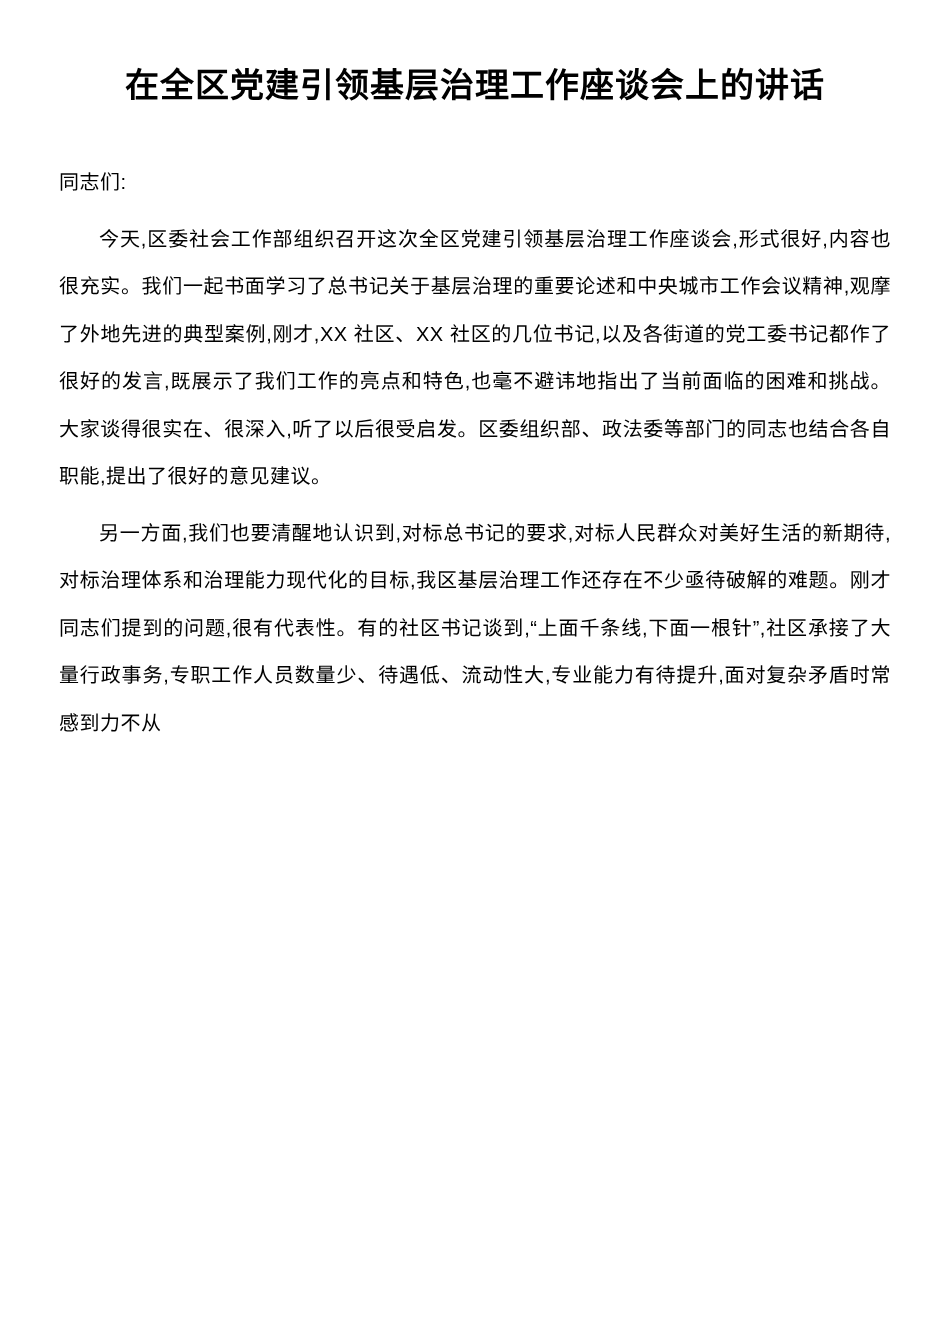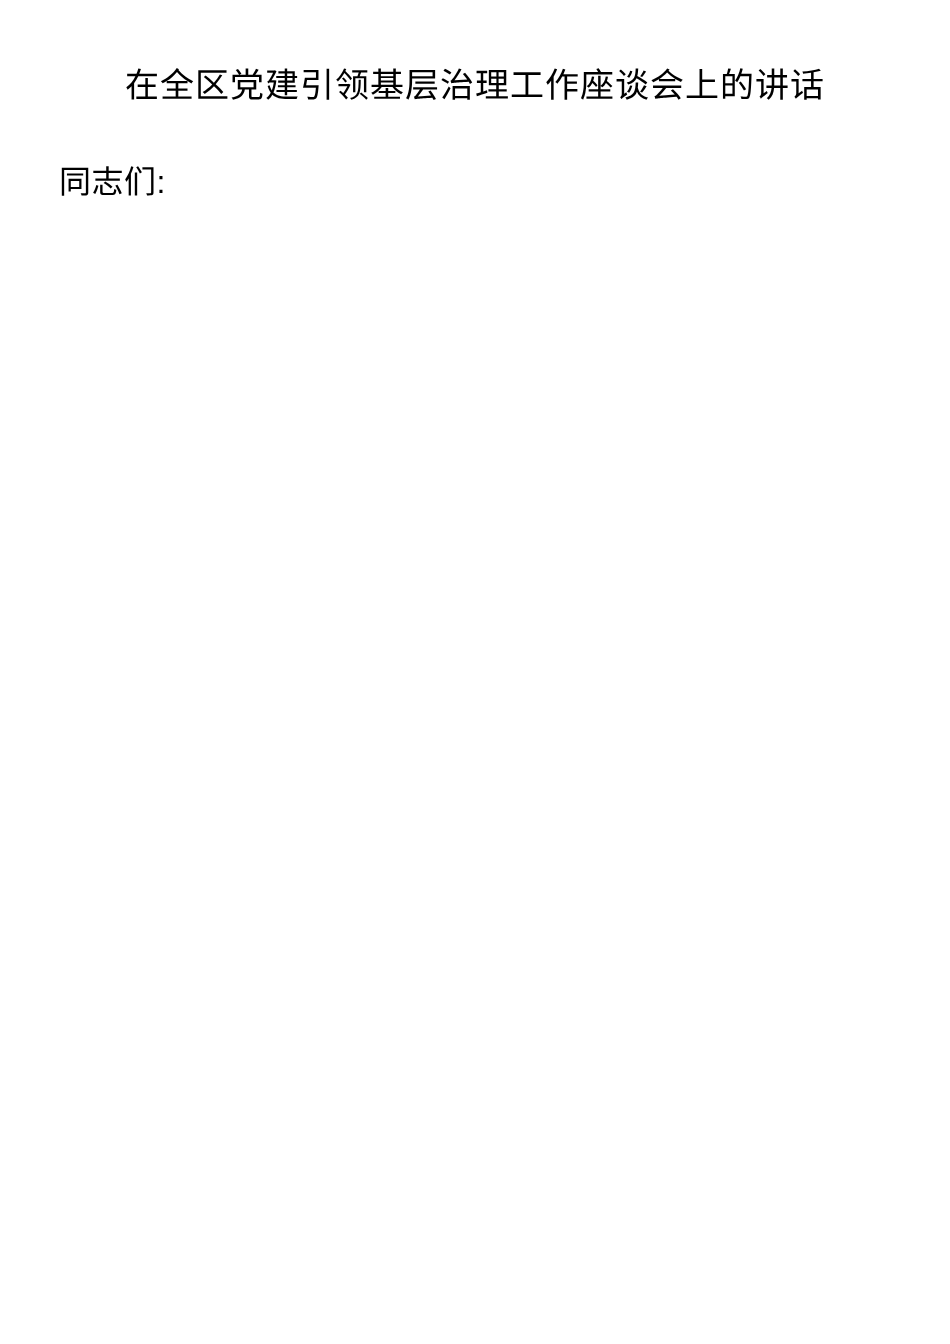--- a/index.html
+++ b/index.html
@@ -10,43 +10,45 @@
     height: 1344px;
     margin: 0 auto;
     background: #ffffff;
     color: #000000;
     padding: 63px 59px 0 59px;
     overflow: hidden;
     font-family: "Liberation Sans", "DejaVu Sans", sans-serif;
   }
   .doc-title {
     font-size: 34px;
-    font-weight: normal;
+    font-weight: bold;
     line-height: 44px;
     letter-spacing: 1px;
     text-align: center;
     margin: 0 0 52px 0;
     white-space: nowrap;
   }
   .doc-body p {
-    font-size: 32px;
+    font-size: 20px;
     line-height: 47.5px;
     letter-spacing: 0.5px;
     text-align: justify;
     word-break: break-all;
   }
   .salutation { margin: 0 0 9px 0; }
   .para { text-indent: 2em; margin: 0 0 9px 0; }
 </style>
 </head>
 <body>
 
 <div class="page">
   <h1 class="doc-title">在全区党建引领基层治理工作座谈会上的讲话</h1>
 
   <div class="doc-body">
     <p class="salutation">同志们:</p>
 
+    <p class="para">今天,区委社会工作部组织召开这次全区党建引领基层治理工作座谈会,形式很好,内容也很充实。我们一起书面学习了总书记关于基层治理的重要论述和中央城市工作会议精神,观摩了外地先进的典型案例,刚才,XX 社区、XX 社区的几位书记,以及各街道的党工委书记都作了很好的发言,既展示了我们工作的亮点和特色,也毫不避讳地指出了当前面临的困难和挑战。大家谈得很实在、很深入,听了以后很受启发。区委组织部、政法委等部门的同志也结合各自职能,提出了很好的意见建议。</p>
 
 
 
+    <p class="para">另一方面,我们也要清醒地认识到,对标总书记的要求,对标人民群众对美好生活的新期待,对标治理体系和治理能力现代化的目标,我区基层治理工作还存在不少亟待破解的难题。刚才同志们提到的问题,很有代表性。有的社区书记谈到,“上面千条线,下面一根针”,社区承接了大量行政事务,专职工作人员数量少、待遇低、流动性大,专业能力有待提升,面对复杂矛盾时常感到力不从</p>
   </div>
 </div>
 
 </body></html>

